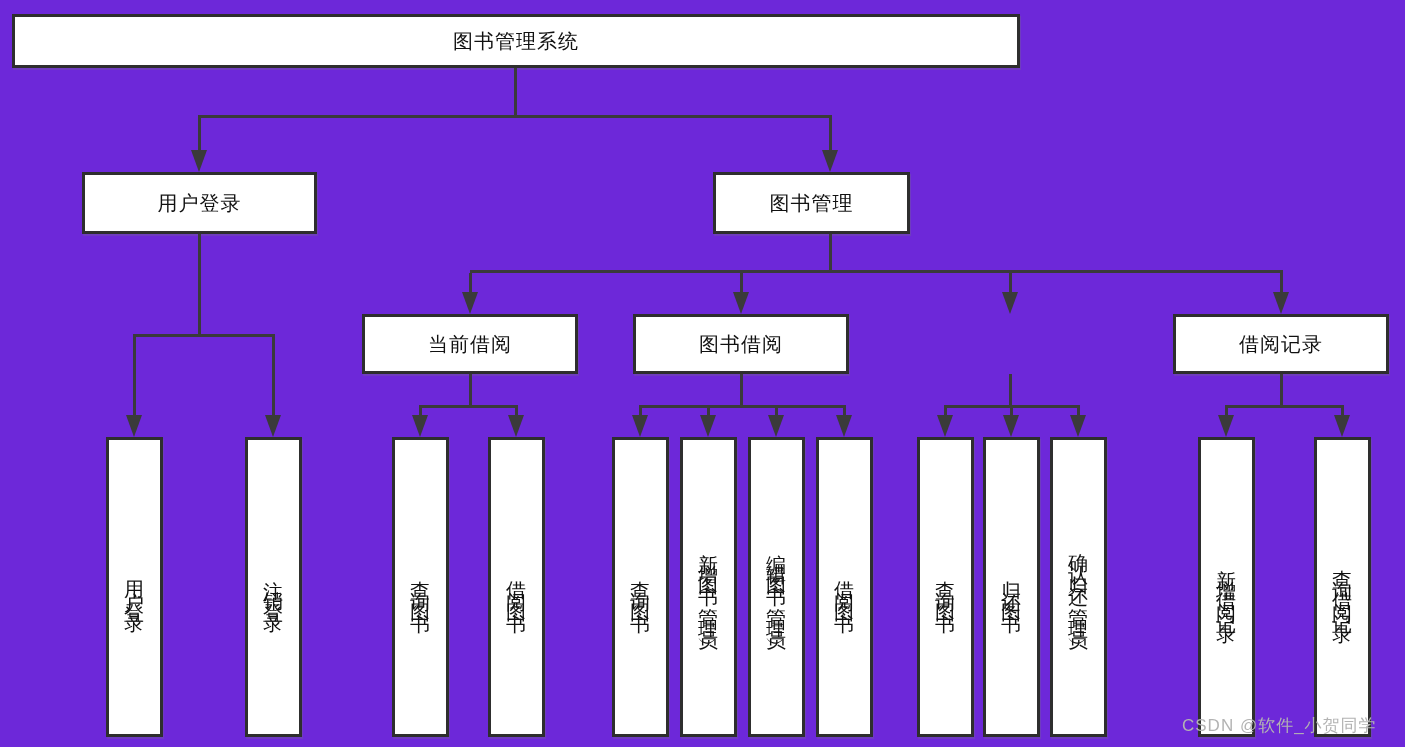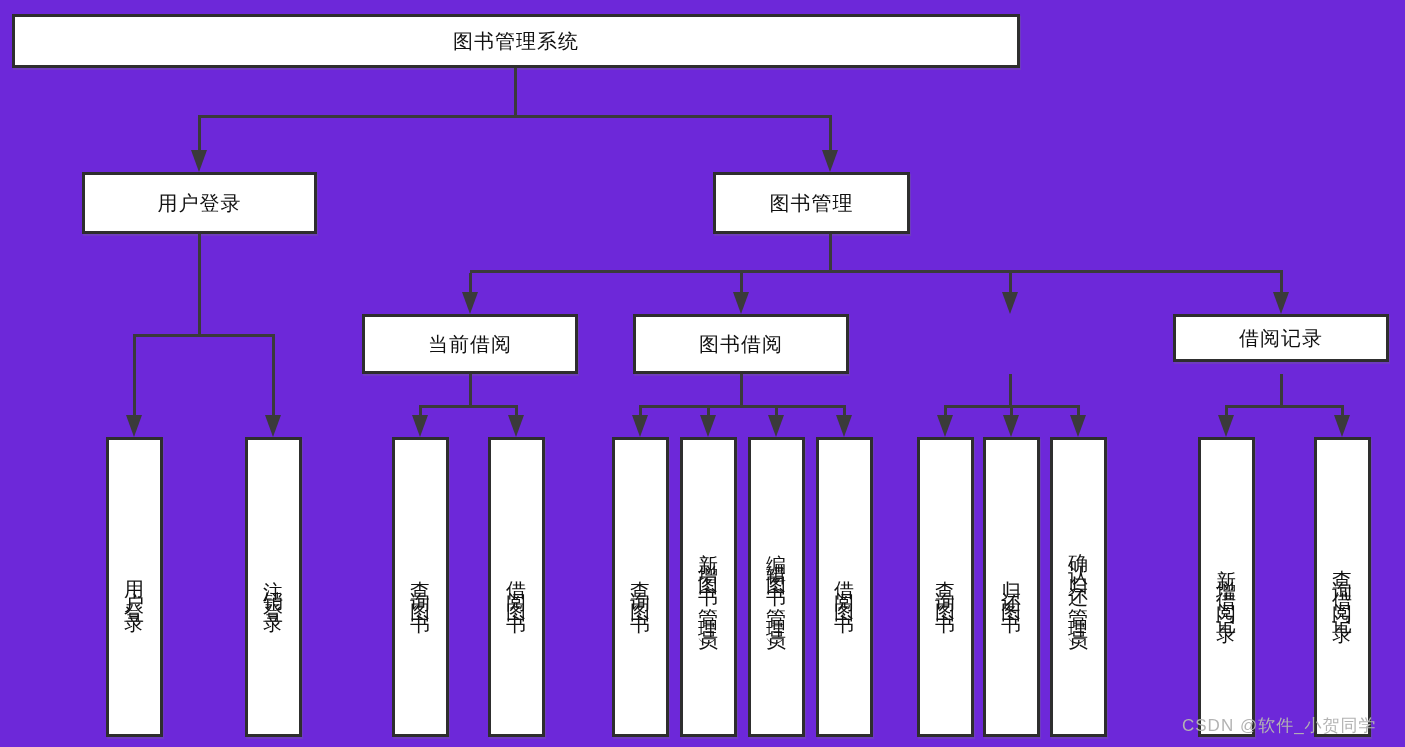--- a/index.html
+++ b/index.html
@@ -89,21 +89,21 @@
   <div class="arrowhead" style="left:1002px; top:292px;"></div>
   <div class="vline" style="left:1280px; top:273px; height:22px;"></div>
   <div class="arrowhead" style="left:1273px; top:292px;"></div>
 
   <div class="box" style="left:362px; top:314px; width:216px; height:60px;">
     <span class="hlabel">当前借阅</span>
   </div>
   <div class="box" style="left:633px; top:314px; width:216px; height:60px;">
     <span class="hlabel">图书借阅</span>
   </div>
-  <div class="box" style="left:1173px; top:314px; width:216px; height:48px;font-family:Liberation Serif, serif;">
+  <div class="box" style="left:1173px; top:314px; width:216px; height:60px;font-family:Liberation Serif, serif;">
     <span class="hlabel">借阅记录</span>
   </div>
 
   <div class="vline" style="left:469px; top:374px; height:34px;"></div>
   <div class="vline" style="left:740px; top:374px; height:34px;"></div>
   <div class="vline" style="left:1009px; top:374px; height:34px;"></div>
   <div class="vline" style="left:1280px; top:374px; height:34px;"></div>
 
   <div class="hline" style="left:419px; top:405px; width:99px;"></div>
   <div class="hline" style="left:639px; top:405px; width:207px;"></div>

